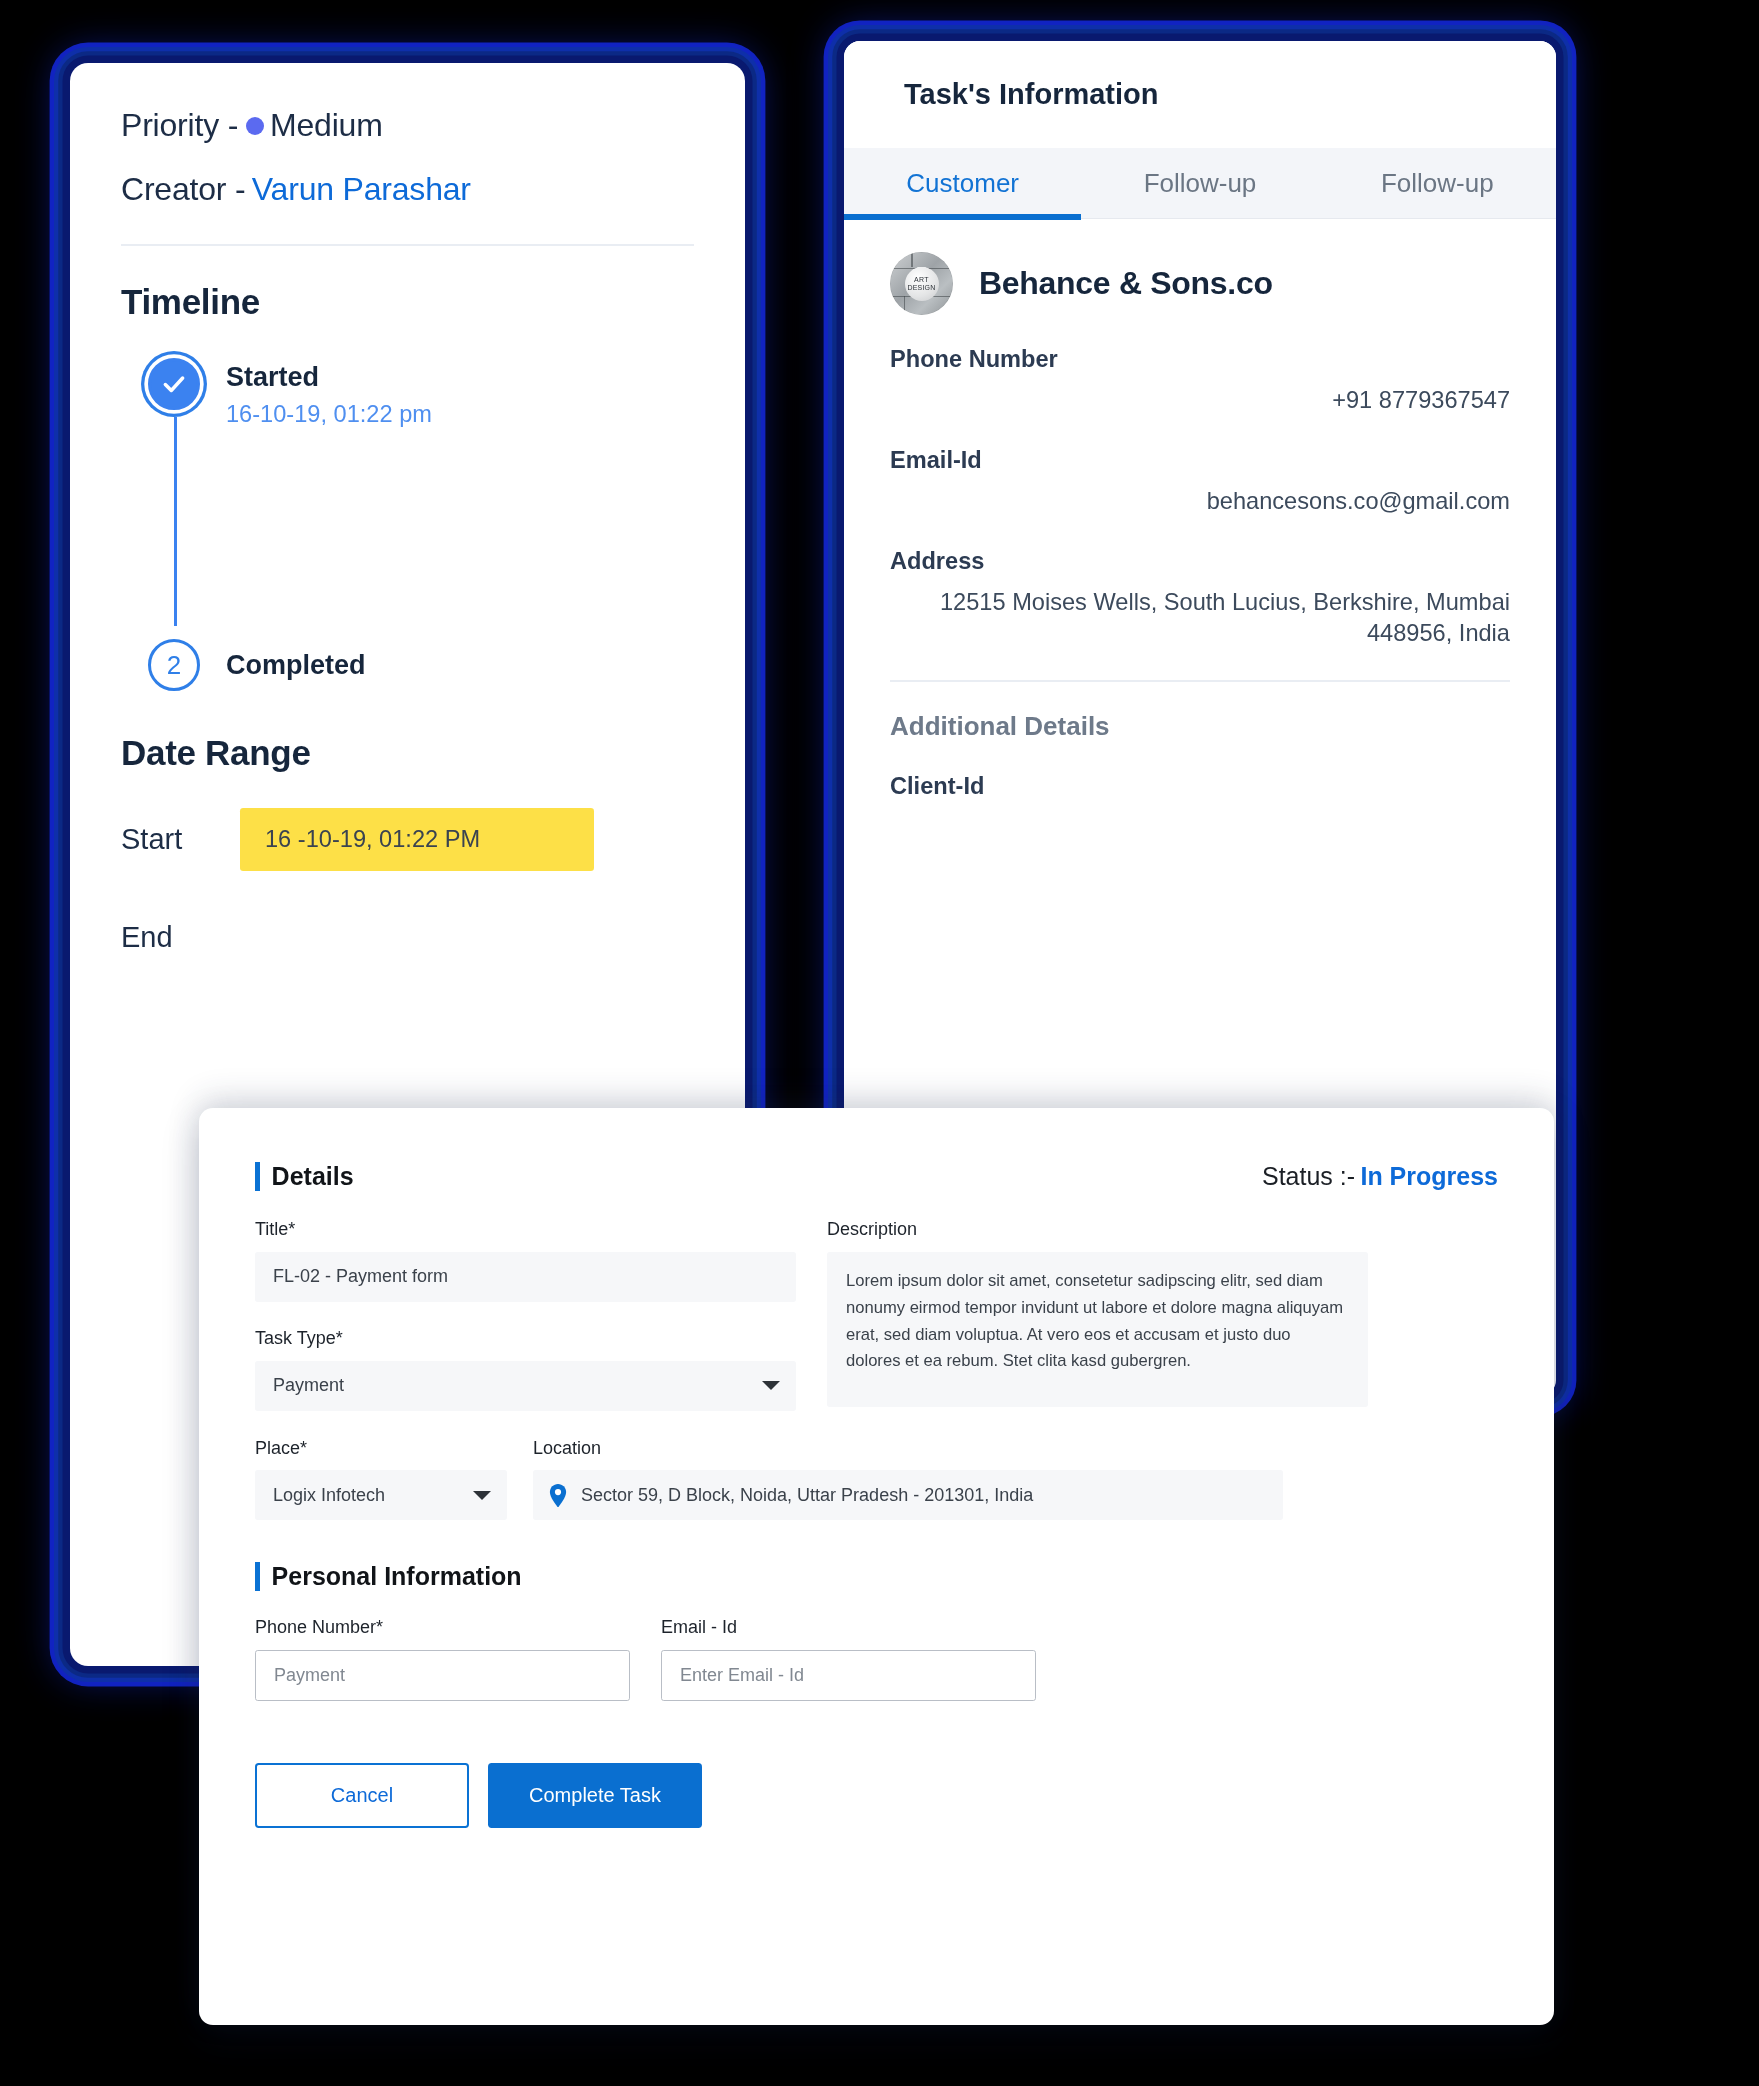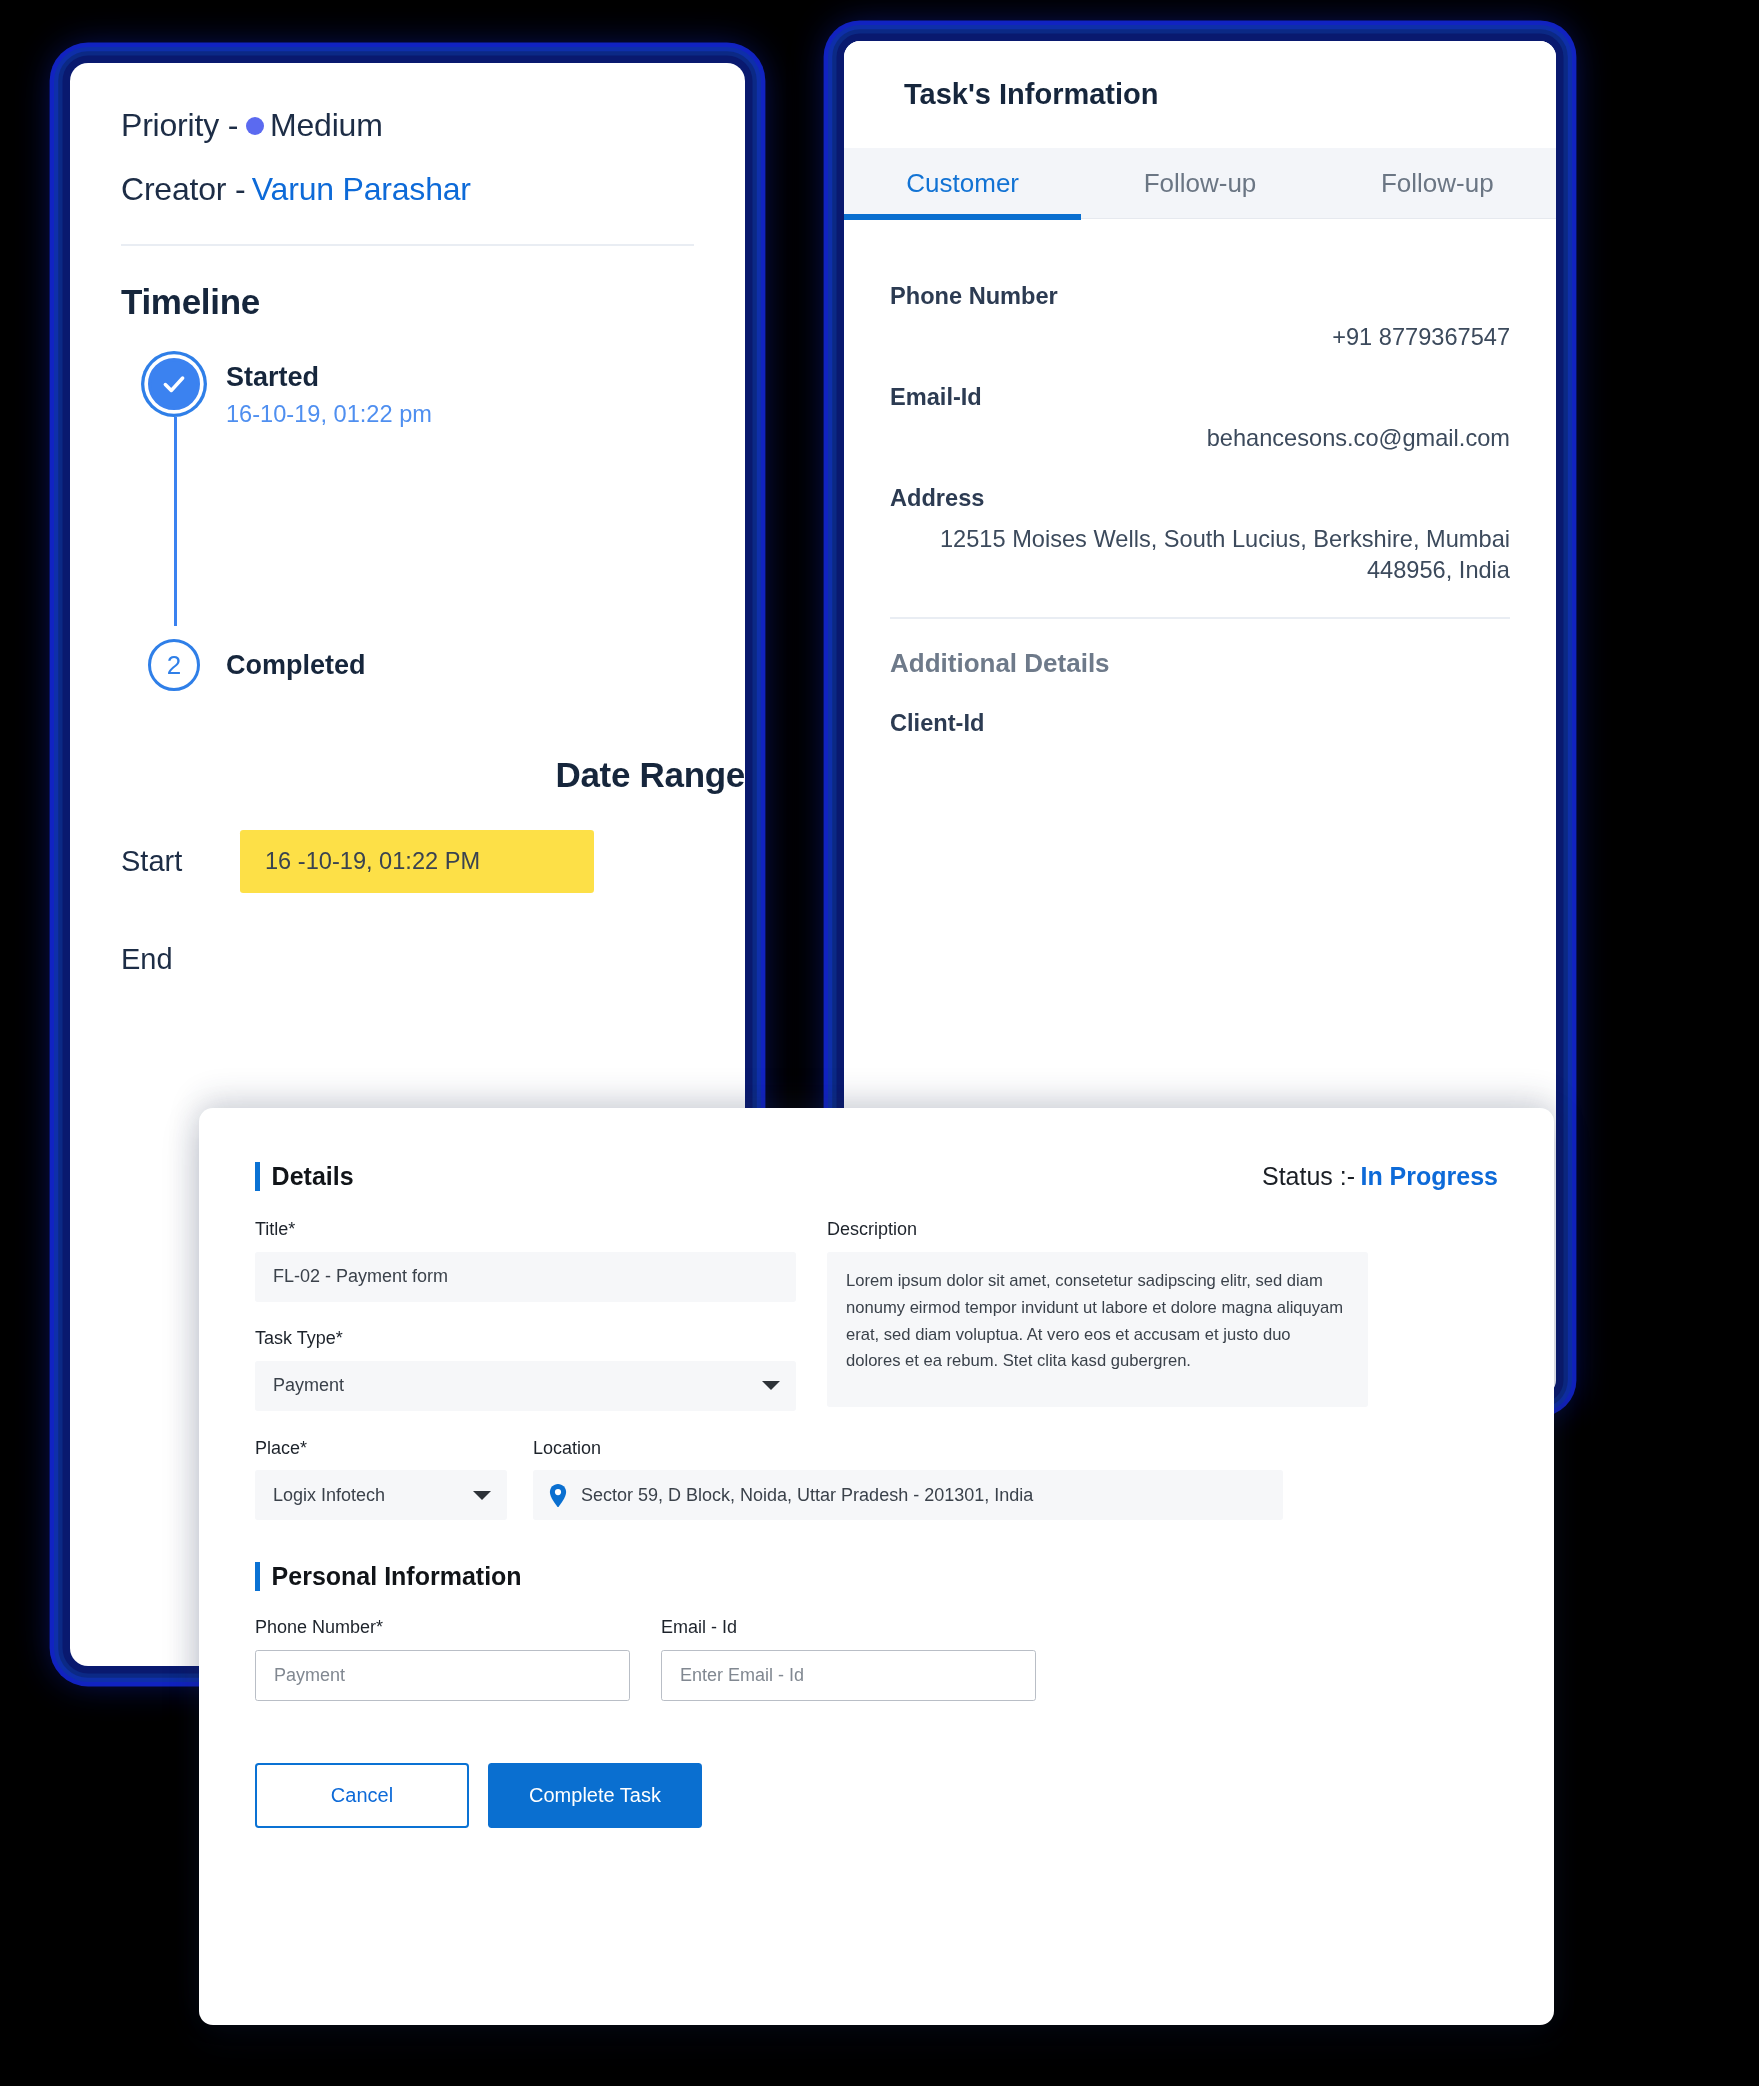--- a/index.html
+++ b/index.html
@@ -92,21 +92,21 @@
     position: absolute;
     left: 53px; top: 59px;
     width: 3.2px; height: 209px;
     background: #3b82f0;
     z-index: 1;
   }
   .tl-row.second { margin-top: 211px; align-items: center; }
   .tl-row.second .tl-text { padding-top: 0; }
   .tl-row.second .tl-label { font-weight: 700; }
 
-  #date-range-heading { margin-top: 64px; text-align: right; }
+  #date-range-heading { margin-top: 42px; }
 
   .dr-row { display: flex; align-items: center; margin-top: 35px; }
   .dr-label { font-size: 29px; color: #1d2d46; width: 80px; flex: none; }
   .dr-field {
     margin-left: 39px;
     width: 354px;
     height: 63px;
     background: #fde047;
     border-radius: 3.2px;
     display: flex; align-items: center;
@@ -387,20 +387,34 @@
     </div>
 
     <div id="rc-tabs">
       <div class="tab active">Customer</div>
       <div class="tab">Follow-up</div>
       <div class="tab">Follow-up</div>
     </div>
 
     <div id="rc-body">
 
+      <div class="cust-row">
+        <div class="cust-logo">
+          <span class="grid-l gl1"></span>
+          <span class="grid-l gl2"></span>
+          <span class="grid-l gl3"></span>
+          <span class="grid-l gl4"></span>
+          <span class="grid-l gl5"></span>
+          <span class="inner-disc">
+            <span class="lt1">ART</span>
+            <span class="lt2">DESIGN</span>
+          </span>
+        </div>
+        <div class="cust-name">Behance &amp; Sons.co</div>
+      </div>
 
       <div class="kv">
         <div class="kv-label">Phone Number</div>
         <div class="kv-value">+91 8779367547</div>
       </div>
 
       <div class="kv">
         <div class="kv-label">Email-Id</div>
         <div class="kv-value">behancesons.co@gmail.com</div>
       </div>

